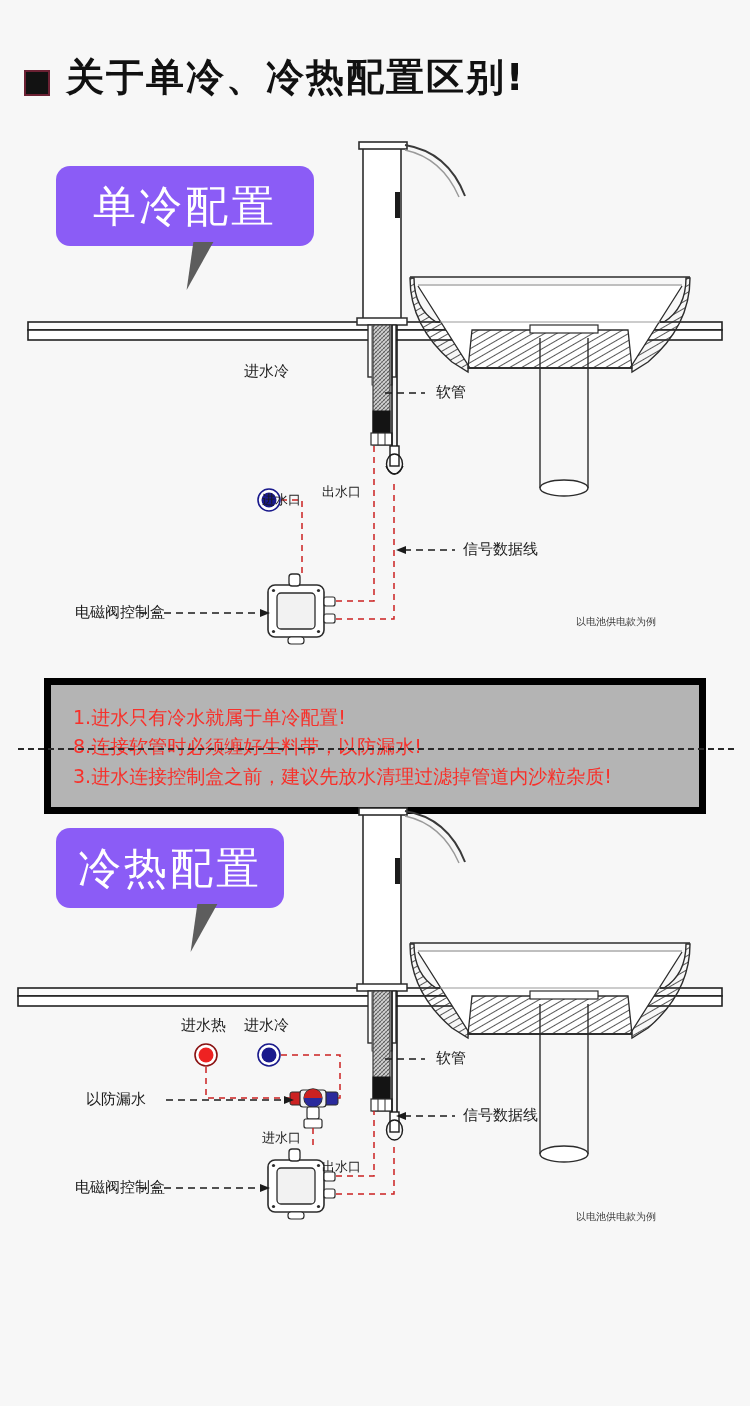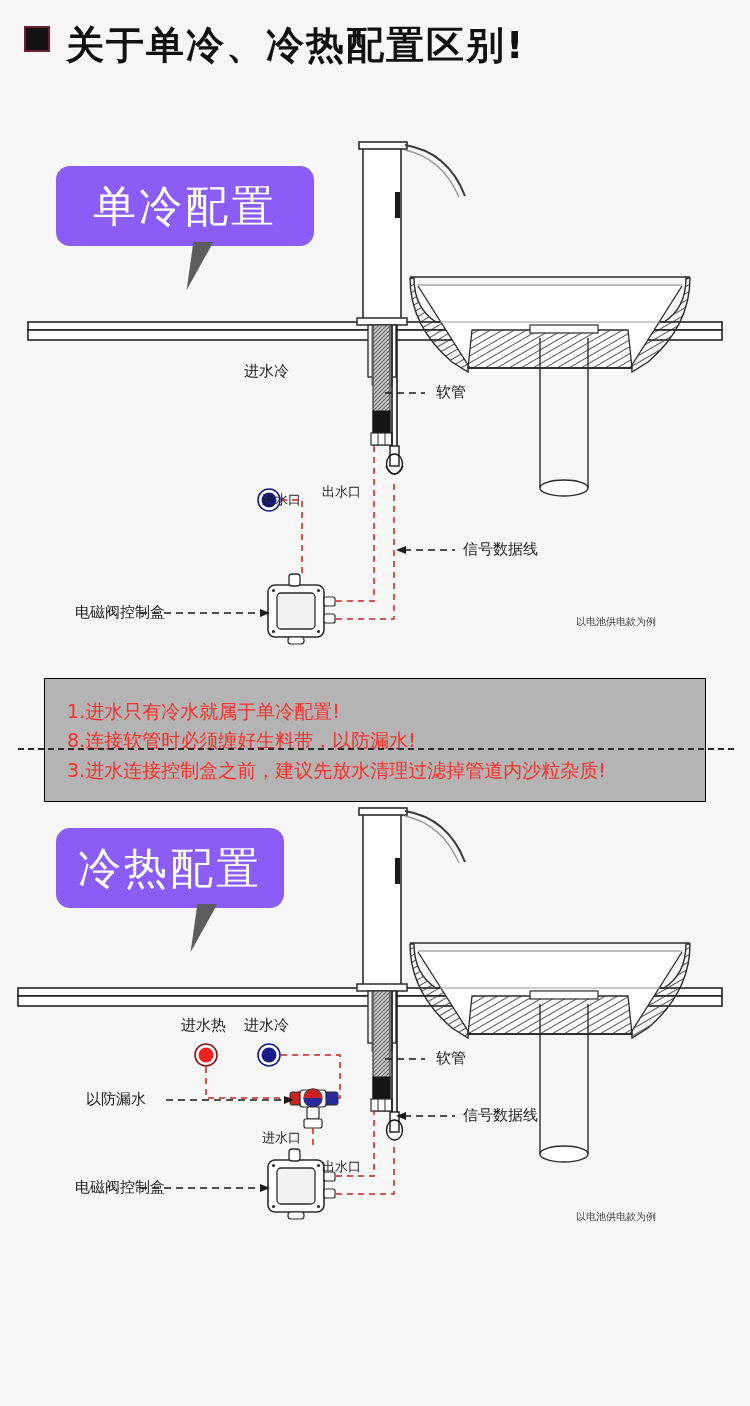--- a/index.html
+++ b/index.html
@@ -7,21 +7,21 @@
     width:750px;height:1406px;
     background:#f7f7f7;
     font-family:"DejaVu Sans","Liberation Sans",sans-serif;
     color:#111;
     position:relative;
     overflow:hidden;
   }
   .page{position:relative;width:750px;height:1406px;}
 
   
-  .header{position:absolute;left:0;top:26px;width:650px;height:70px;display:flex;align-items:flex-start;}
+  .header{position:absolute;left:0;top:26px;width:650px;height:70px;display:flex;align-items:flex-end;}
   .hdr-bullet{
     width:26px;height:26px;background:#121212;border:2px solid #6b2133;
     margin-left:24px;margin-right:16px;box-sizing:border-box;flex:none;
   }
   .hdr-title{font-size:38px;font-weight:bold;letter-spacing:2px;color:#111;line-height:1;}
 
   
   .section{position:absolute;left:0;width:750px;}
   #section-cold{top:100px;height:620px;}
   #section-hotcold{top:770px;height:620px;}
@@ -51,21 +51,21 @@
 
   
   .lbl{position:absolute;font-size:15px;color:#1a1a1a;white-space:nowrap;line-height:1;}
   .lbl-sm{font-size:13px;}
   .lbl-note{position:absolute;font-size:10px;color:#3a3a3a;white-space:nowrap;}
 
   
   .notes{
     position:absolute;left:44px;width:662px;
     background:#b4b4b4;
-    border:1px solid #000000;
+    border:7px solid #000000;
     box-sizing:border-box;
     padding:18px 22px 16px 22px;
   }
   #notes-cold{top:578px;}
   .note-line{
     color:#f8302a;font-size:19px;line-height:1.55;white-space:nowrap;
     letter-spacing:0px;
   }
 </style>
 </head>

